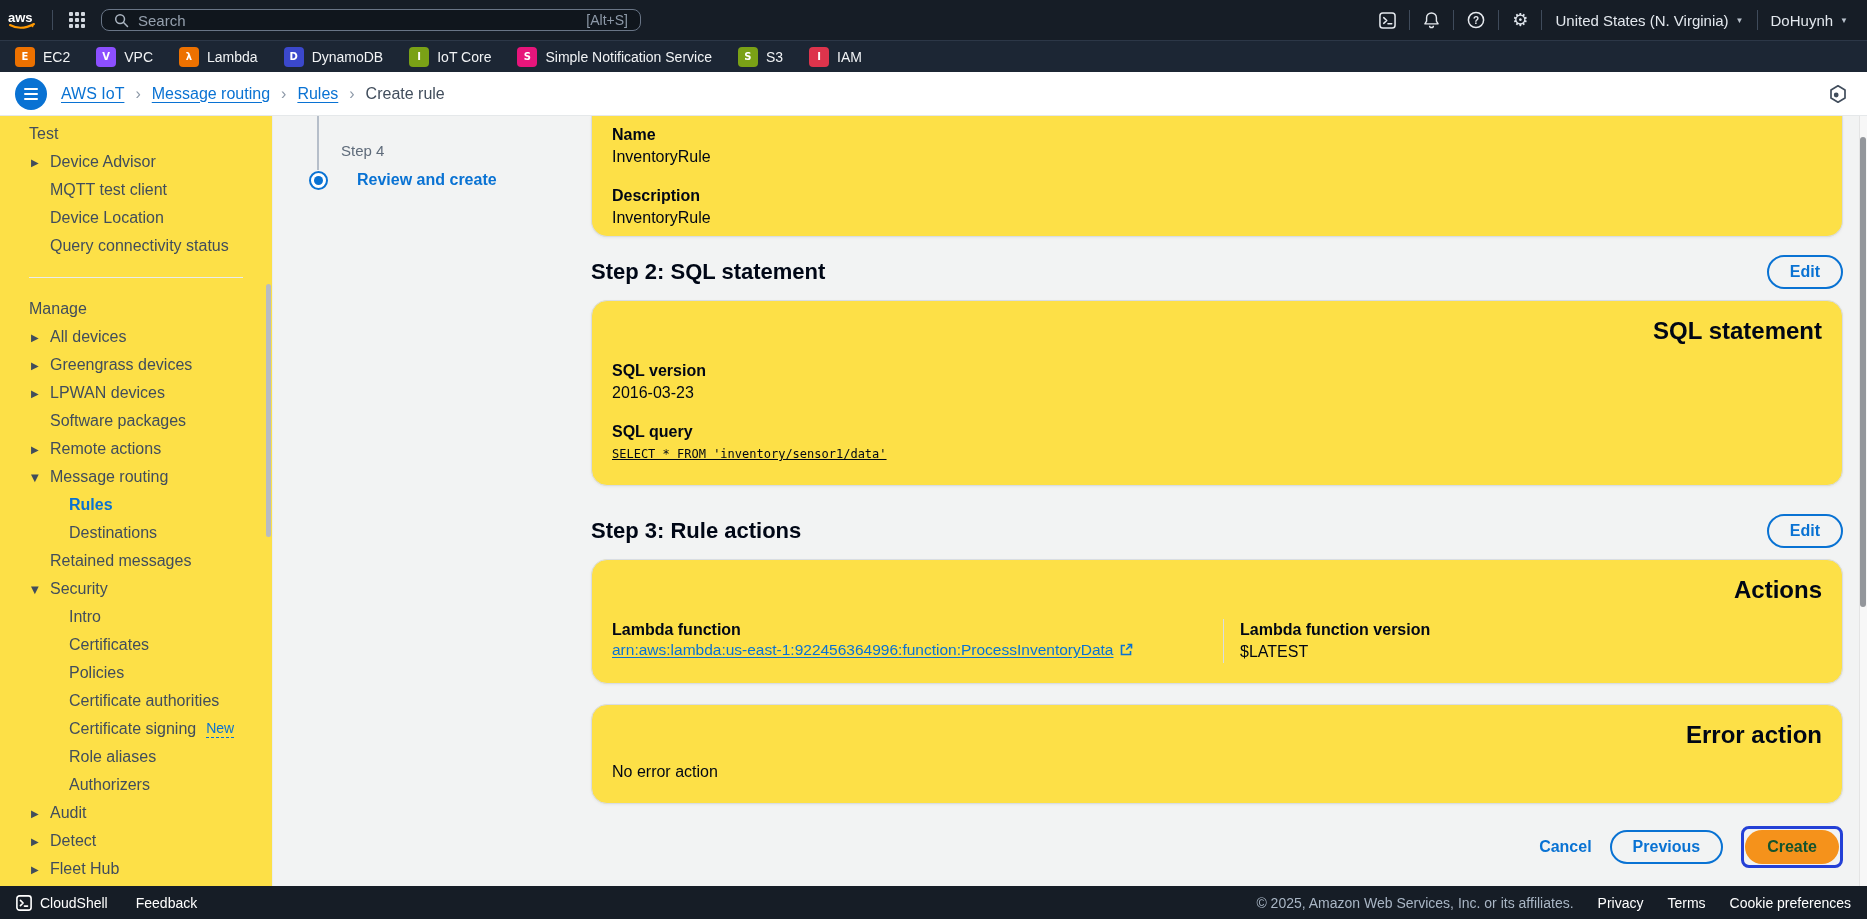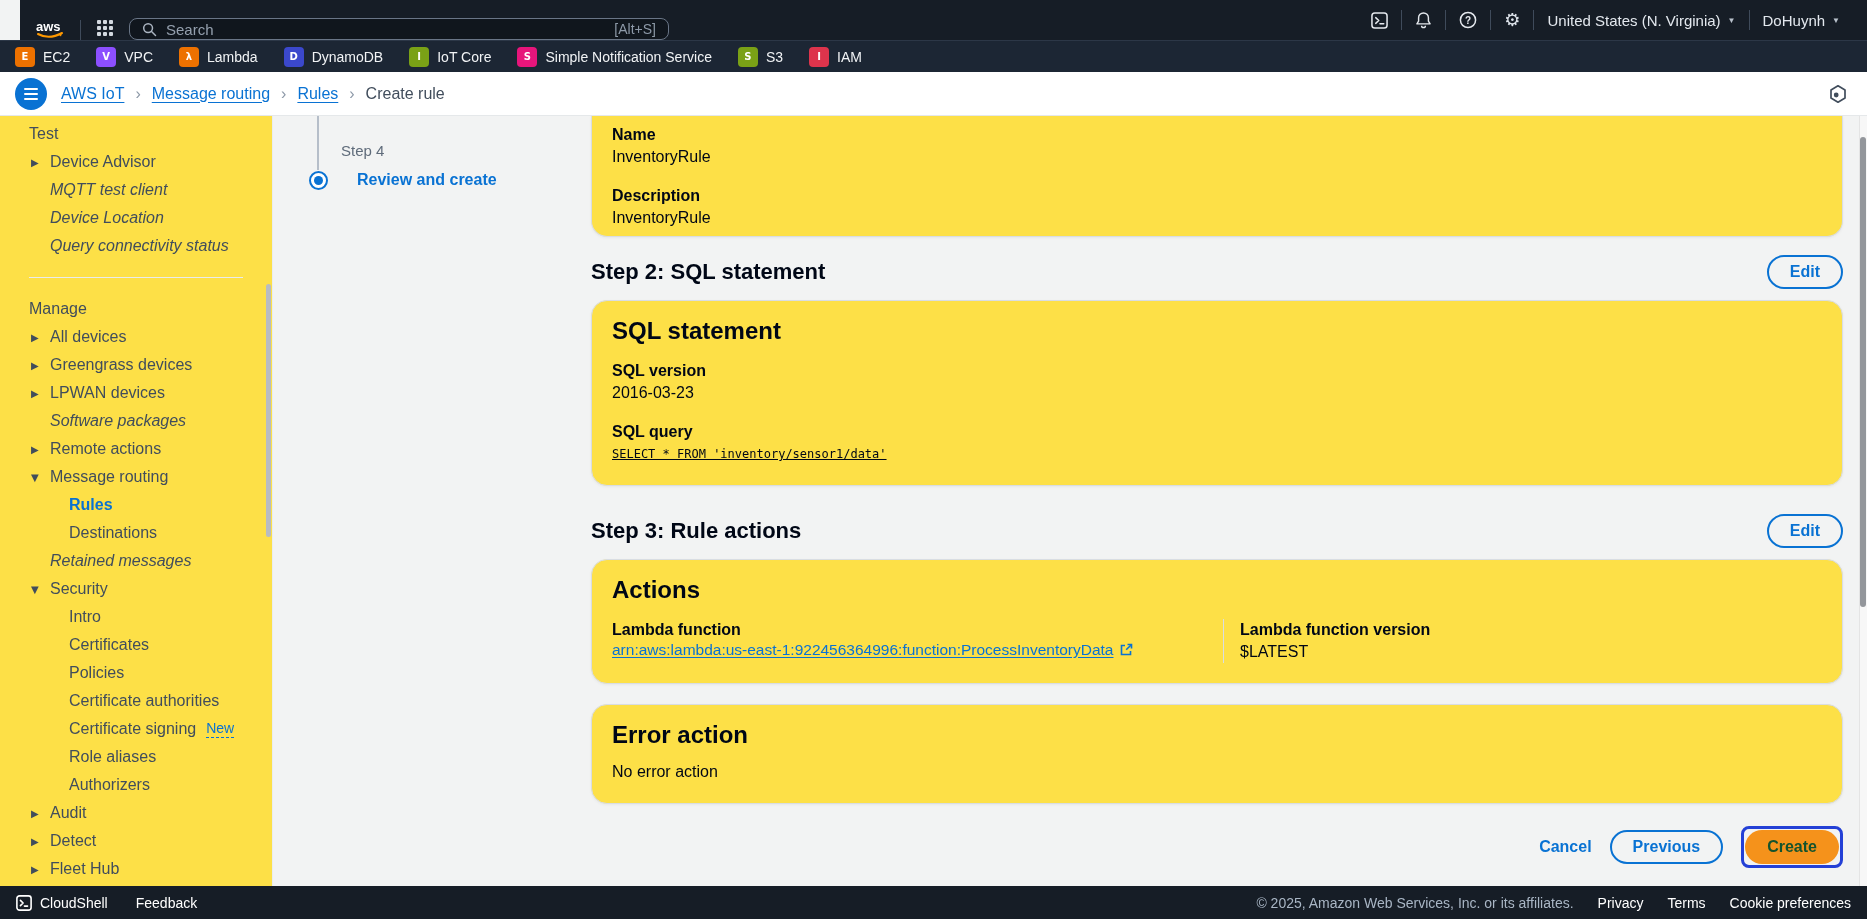--- a/index.html
+++ b/index.html
@@ -1,21 +1,21 @@
 <!DOCTYPE html>
 <html style="--accent: #0972d3; --create_button: #f5921b; --focus_ring: #2440d6;"><head>
 <meta charset="utf-8">
 <style>
   * { margin:0; padding:0; box-sizing:border-box; }
   html,body { width:1867px; height:919px; overflow:hidden; }
   body { font-family:"Liberation Sans","DejaVu Sans",sans-serif; background:#f2f3f3; color:#000716; }
   .screen { width:1867px; height:919px; display:flex; flex-direction:column; position:relative; }
 
   
-  .topbar { height:40px; background:#161d26; display:flex; align-items:flex-end; padding:0 14px; gap:12px; flex:none;margin-left:20px; }
+  .topbar { height:40px; background:#161d26; display:flex; align-items:center; padding:0 6px; gap:12px; flex:none; }
   .aws-logo { display:flex; align-items:center; }
   .vsep { width:1px; height:20px; background:#3f4b5b; }
   .grid-icon { display:grid; grid-template-columns:repeat(3,4px); grid-gap:2px; cursor:pointer; padding:4px; }
   .grid-icon i { width:4px; height:4px; background:#d3d9e0; border-radius:1px; }
   .searchbox { width:540px; height:22px; background:#10161d; border:1px solid #697586; border-radius:8px; display:flex; align-items:center; padding:0 12px; gap:9px; }
   .searchbox input { flex:1; background:transparent; border:none; outline:none; color:#e6ebf0; font-size:15px; font-family:inherit; }
   .searchbox input::placeholder { color:#95a0ae; }
   .search-shortcut { color:#8d99a8; font-size:14px; }
   .tb-right { margin-left:auto; display:flex; align-items:center; }
   .tb-btn { height:40px; display:flex; align-items:center; padding:0 13px; color:#e5e9ee; cursor:pointer; }
@@ -38,21 +38,21 @@
   .crumb-current { color:#414d5c; }
   .crumb-sep { color:#8d99a8; font-size:16px; }
   .hexbtn { margin-left:auto; cursor:pointer; display:flex; align-items:center; padding:4px; }
 
   
   .app { flex:1; display:flex; min-height:0; position:relative; }
   .sidebar { width:273px; flex:none; background:#fde047; border-right:1px solid #eaeded; padding-top:4px; position:relative; font-size:16px; color:#414d5c; overflow:hidden; }
   .side-row { height:28px; display:flex; align-items:center; cursor:pointer; white-space:nowrap; }
   .side-section { padding-left:29px; cursor:default; color:#414d5c; }
   .side-arrow { width:19px; margin-left:31px; font-size:10px; color:#414d5c; font-family:"DejaVu Sans",sans-serif; }
-  .side-plain { padding-left:50px;font-style:italic; }
+  .side-plain { padding-left:50px; }
   .side-sub { padding-left:69px; }
   .side-active { color:var(--accent); font-weight:bold; }
   .side-divider { height:1px; background:#e9ebed; margin:17px 29px; cursor:default; }
   .badge-new { color:var(--accent); font-size:14px; margin-left:10px; border-bottom:1px dashed var(--accent); padding-bottom:1px; }
   .side-scrollbar { position:absolute; right:1px; top:168px; width:5px; height:253px; background:#b8bcc1; border-radius:3px; cursor:pointer; }
 
   .content { flex:1; position:relative; overflow:hidden; background:#f2f3f3; }
 
   
   .wizard { position:absolute; left:36px; top:0; width:250px; height:130px; }
@@ -66,21 +66,21 @@
   .panel { position:absolute; left:318px; top:0; width:1252px; }
   .card { background:#fde047; border:1px solid #d9dde2; border-radius:16px; box-shadow:0 1px 3px rgba(0,7,22,0.05); }
   .card-cut { border-top:none; border-radius:0 0 16px 16px; height:121px; padding:8px 20px 0; }
   .fieldlabel { font-size:16px; font-weight:bold; color:#000716; line-height:22px; }
   .fieldvalue { font-size:16px; color:#000716; line-height:22px; }
   .fgap { height:17px; }
   .sec-head { display:flex; align-items:center; justify-content:space-between; margin:16px 0 10px; height:37px; }
   .sec-head h2 { font-size:22px; font-weight:bold; color:#000716; }
   .btn-normal { height:34px; padding:0 21px; border:2px solid var(--accent); border-radius:18px; background:transparent; color:var(--accent); font-weight:bold; font-size:16px; display:flex; align-items:center; cursor:pointer; font-family:inherit; }
   .card-body { padding:16px 20px 20px; }
-  .card-title { font-size:24px; font-weight:bold; color:#000716; margin-bottom:15px; }
+  .card-title { font-size:24px; font-weight:bold; color:#000716; margin-bottom:15px;text-align:right; }
   .mono { font-family:"DejaVu Sans Mono","Liberation Mono",monospace; font-size:12px;text-decoration:underline; }
   .cols { display:flex; }
   .col-l { width:611px; }
   .col-r { border-left:1px solid #d9dde2; padding-left:16px; flex:1; }
   .arn-link { color:var(--accent); font-size:15.5px; text-decoration:none; cursor:pointer; display:inline-flex; align-items:center; gap:6px; }
   .err-card { margin-top:20px; padding:16px 20px 20px; }
   .actions-row { display:flex; justify-content:flex-end; align-items:center; margin-top:22px; gap:18px; }
   .btn-link { color:var(--accent); font-size:16px; font-weight:bold; background:none; border:none; cursor:pointer; font-family:inherit; }
   .primary-wrap { border:3px solid var(--focus_ring); border-radius:8px; padding:1px; }
   .btn-primary { height:34px; padding:0 22px; background:var(--create_button); border:none; border-radius:17px; color:#14532d; font-weight:bold; font-size:16px; display:flex; align-items:center; cursor:pointer; font-family:inherit; }

